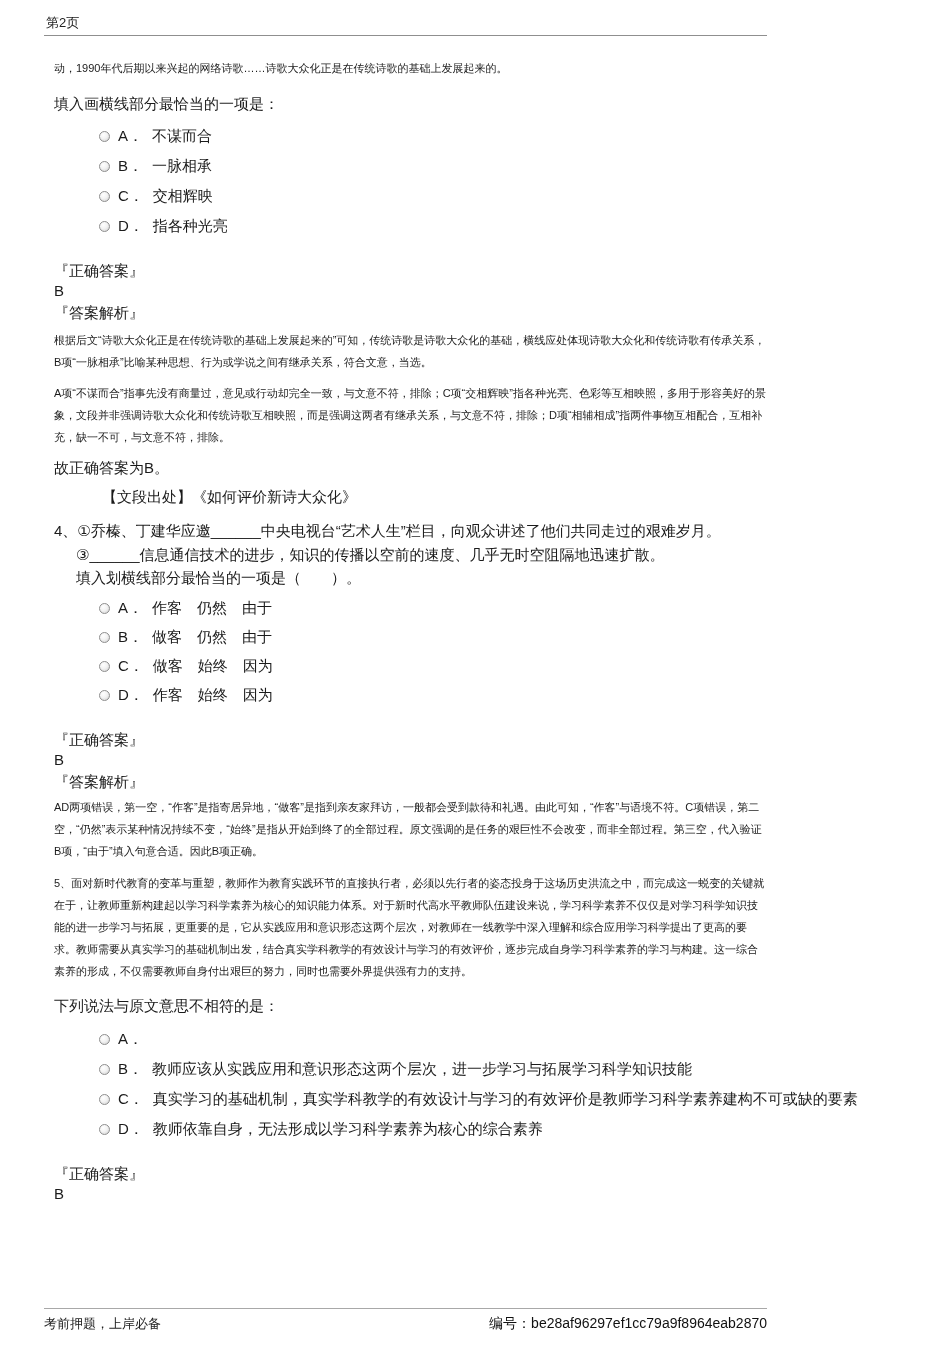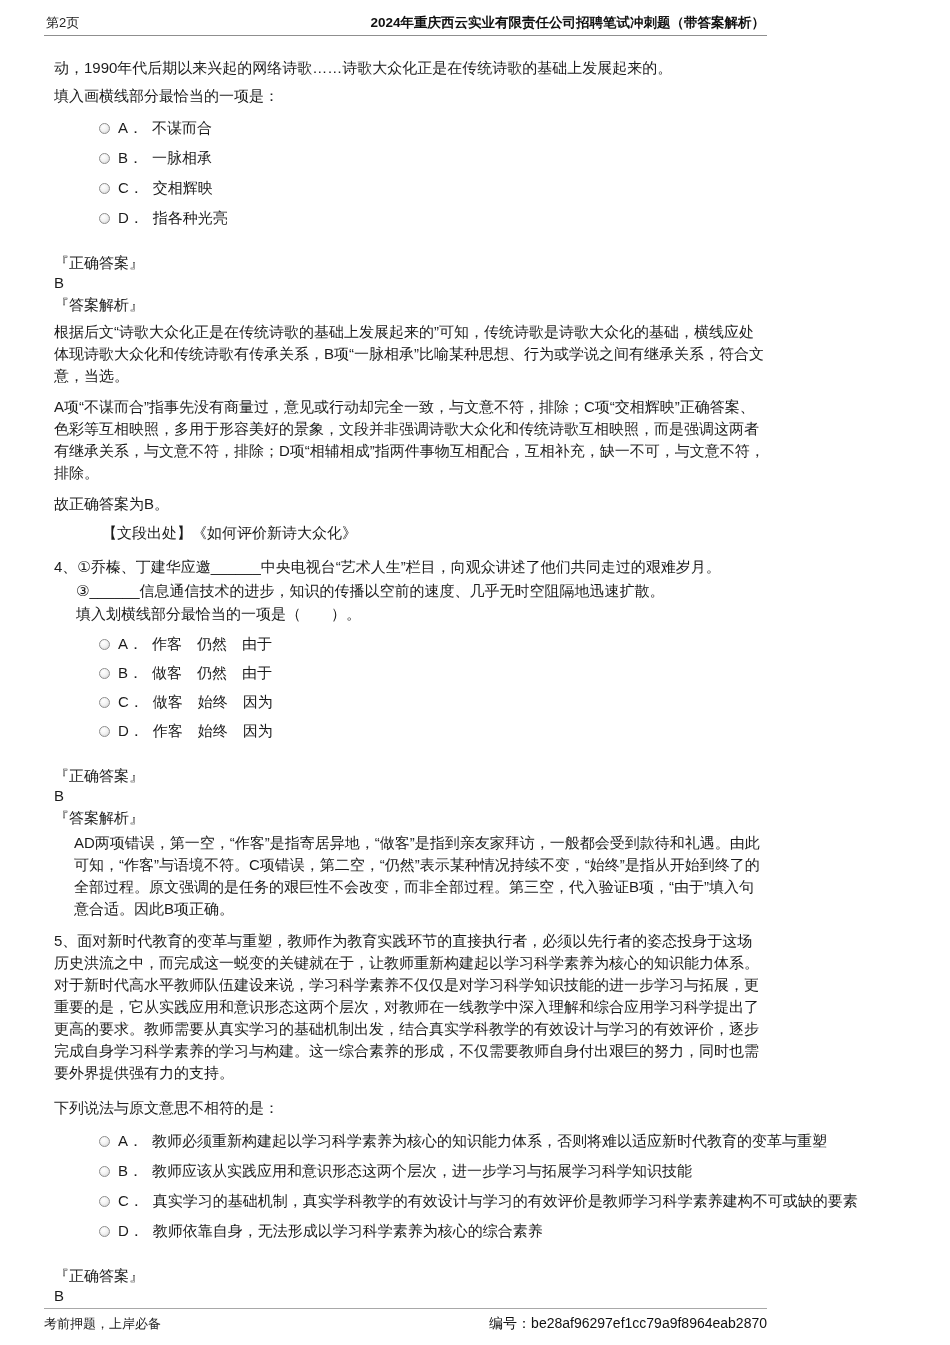--- a/index.html
+++ b/index.html
@@ -21,24 +21,24 @@
     justify-content:space-between;
     align-items:flex-end;
     border-bottom:1px solid #8f8f8f;
   }
   .page-num { font-size:13px; color:#222; }
   .doc-title { font-size:13.5px; font-weight:700; color:#111; }
 
   
   .content { padding:0 44px 0 54px; }
   .txt { font-size:15px; line-height:21px; color:#1b1b1b; }
-  .para { font-size:15px; line-height:22px; color:#1b1b1b; }
+  .para { font-size:11px; line-height:22px; color:#1b1b1b; }
 
   .q3-intro { margin-top:21px; }
-  .q-stem { margin-top:6px; }
+  .q-stem { margin-top:14px; }
 
   .options { margin-top:13px; }
   .opt-row { display:flex; align-items:center; margin-left:45px; margin-bottom:11px; }
   .radio {
     width:11px; height:11px; flex:none;
     border:1px solid #8e8e8e; border-radius:50%;
     background:radial-gradient(circle at 38% 32%, #ffffff 0%, #f3f3f3 45%, #cdcdcd 100%);
     margin-right:8px;
   }
   .opt-label { font-size:15px; margin-right:9px; white-space:pre; }
@@ -51,21 +51,21 @@
   .q3-analysis-2 { margin-top:9px; }
   .q3-conclusion { margin-top:9px; }
   .q3-source { margin-top:8px;margin-left:48px; }
 
   .q4 { margin-top:12px; }
   .q4-line { line-height:24px; }
   .q4-indent { padding-left:22px; }
   .q4-stem { line-height:21px; padding-left:22px; }
   .q4 .options { margin-top:11px; }
   .q4 .opt-row { margin-bottom:10px; }
-  .q4-analysis { margin-top:4px;margin-left:20px; }
+  .q4-analysis { margin-top:4px; }
 
   .q5 { margin-top:10px; }
   .q5-body { line-height:22px; }
   .q5-stem { margin-top:13px; }
   .q5 .options { margin-top:14px; }
   .q5 .opt-row { margin-bottom:11px; }
 
   
   .footer {
     position:absolute; left:44px; right:44px; bottom:12px;
@@ -76,21 +76,20 @@
   .footer-left { font-size:13px; color:#222; }
   .footer-right { font-size:14px; color:#111; }
 </style>
 </head>
 <body>
 
 <div class="page">
 
   <div class="header">
     <span class="page-num">第2页</span>
-    <span class="doc-title">2024年重庆西云实业有限责任公司招聘笔试冲刺题（带答案解析）</span>
   </div>
 
   <div class="content">
 
     <section>
       <p class="para q3-intro">动，1990年代后期以来兴起的网络诗歌……诗歌大众化正是在传统诗歌的基础上发展起来的。</p>
       <p class="txt q-stem">填入画横线部分最恰当的一项是：</p>
 
       <div class="options">
         <div class="opt-row">
@@ -112,21 +111,21 @@
           <span class="radio"></span>
           <span class="opt-label">D．</span>
           <span class="opt-text">指各种光亮</span>
         </div>
       </div>
 
       <p class="ans-label">『正确答案』</p>
       <p class="ans-value">B</p>
       <p class="analysis-label">『答案解析』</p>
       <p class="para q3-analysis-1">根据后文“诗歌大众化正是在传统诗歌的基础上发展起来的”可知，传统诗歌是诗歌大众化的基础，横线应处体现诗歌大众化和传统诗歌有传承关系，B项“一脉相承”比喻某种思想、行为或学说之间有继承关系，符合文意，当选。</p>
-      <p class="para q3-analysis-2">A项“不谋而合”指事先没有商量过，意见或行动却完全一致，与文意不符，排除；C项“交相辉映”正确答案、色彩等互相映照，多用于形容美好的景象，文段并非强调诗歌大众化和传统诗歌互相映照，而是强调这两者有继承关系，与文意不符，排除；D项“相辅相成”指两件事物互相配合，互相补充，缺一不可，与文意不符，排除。</p>
+      <p class="para q3-analysis-2">A项“不谋而合”指事先没有商量过，意见或行动却完全一致，与文意不符，排除；C项“交相辉映”指各种光亮、色彩等互相映照，多用于形容美好的景象，文段并非强调诗歌大众化和传统诗歌互相映照，而是强调这两者有继承关系，与文意不符，排除；D项“相辅相成”指两件事物互相配合，互相补充，缺一不可，与文意不符，排除。</p>
       <p class="txt q3-conclusion">故正确答案为B。</p>
       <p class="txt q3-source">【文段出处】《如何评价新诗大众化》</p>
     </section>
 
     <section class="q4">
       <p class="txt q4-line"><span>4、</span><span>①乔榛、丁建华应邀______中央电视台“艺术人生”栏目，向观众讲述了他们共同走过的艰难岁月。</span></p>
       <p class="txt q4-line q4-indent">③______信息通信技术的进步，知识的传播以空前的速度、几乎无时空阻隔地迅速扩散。</p>
       <p class="txt q4-stem">填入划横线部分最恰当的一项是（　　）。</p>
 
       <div class="options">
@@ -159,21 +158,20 @@
     </section>
 
     <section class="q5">
       <p class="para q5-body"><span>5、</span><span>面对新时代教育的变革与重塑，教师作为教育实践环节的直接执行者，必须以先行者的姿态投身于这场历史洪流之中，而完成这一蜕变的关键就在于，让教师重新构建起以学习科学素养为核心的知识能力体系。对于新时代高水平教师队伍建设来说，学习科学素养不仅仅是对学习科学知识技能的进一步学习与拓展，更重要的是，它从实践应用和意识形态这两个层次，对教师在一线教学中深入理解和综合应用学习科学提出了更高的要求。教师需要从真实学习的基础机制出发，结合真实学科教学的有效设计与学习的有效评价，逐步完成自身学习科学素养的学习与构建。这一综合素养的形成，不仅需要教师自身付出艰巨的努力，同时也需要外界提供强有力的支持。</span></p>
       <p class="txt q5-stem">下列说法与原文意思不相符的是：</p>
 
       <div class="options">
         <div class="opt-row">
           <span class="radio"></span>
           <span class="opt-label">A．</span>
-          <span class="opt-text">教师必须重新构建起以学习科学素养为核心的知识能力体系，否则将难以适应新时代教育的变革与重塑</span>
         </div>
         <div class="opt-row">
           <span class="radio"></span>
           <span class="opt-label">B．</span>
           <span class="opt-text">教师应该从实践应用和意识形态这两个层次，进一步学习与拓展学习科学知识技能</span>
         </div>
         <div class="opt-row">
           <span class="radio"></span>
           <span class="opt-label">C．</span>
           <span class="opt-text">真实学习的基础机制，真实学科教学的有效设计与学习的有效评价是教师学习科学素养建构不可或缺的要素</span>

